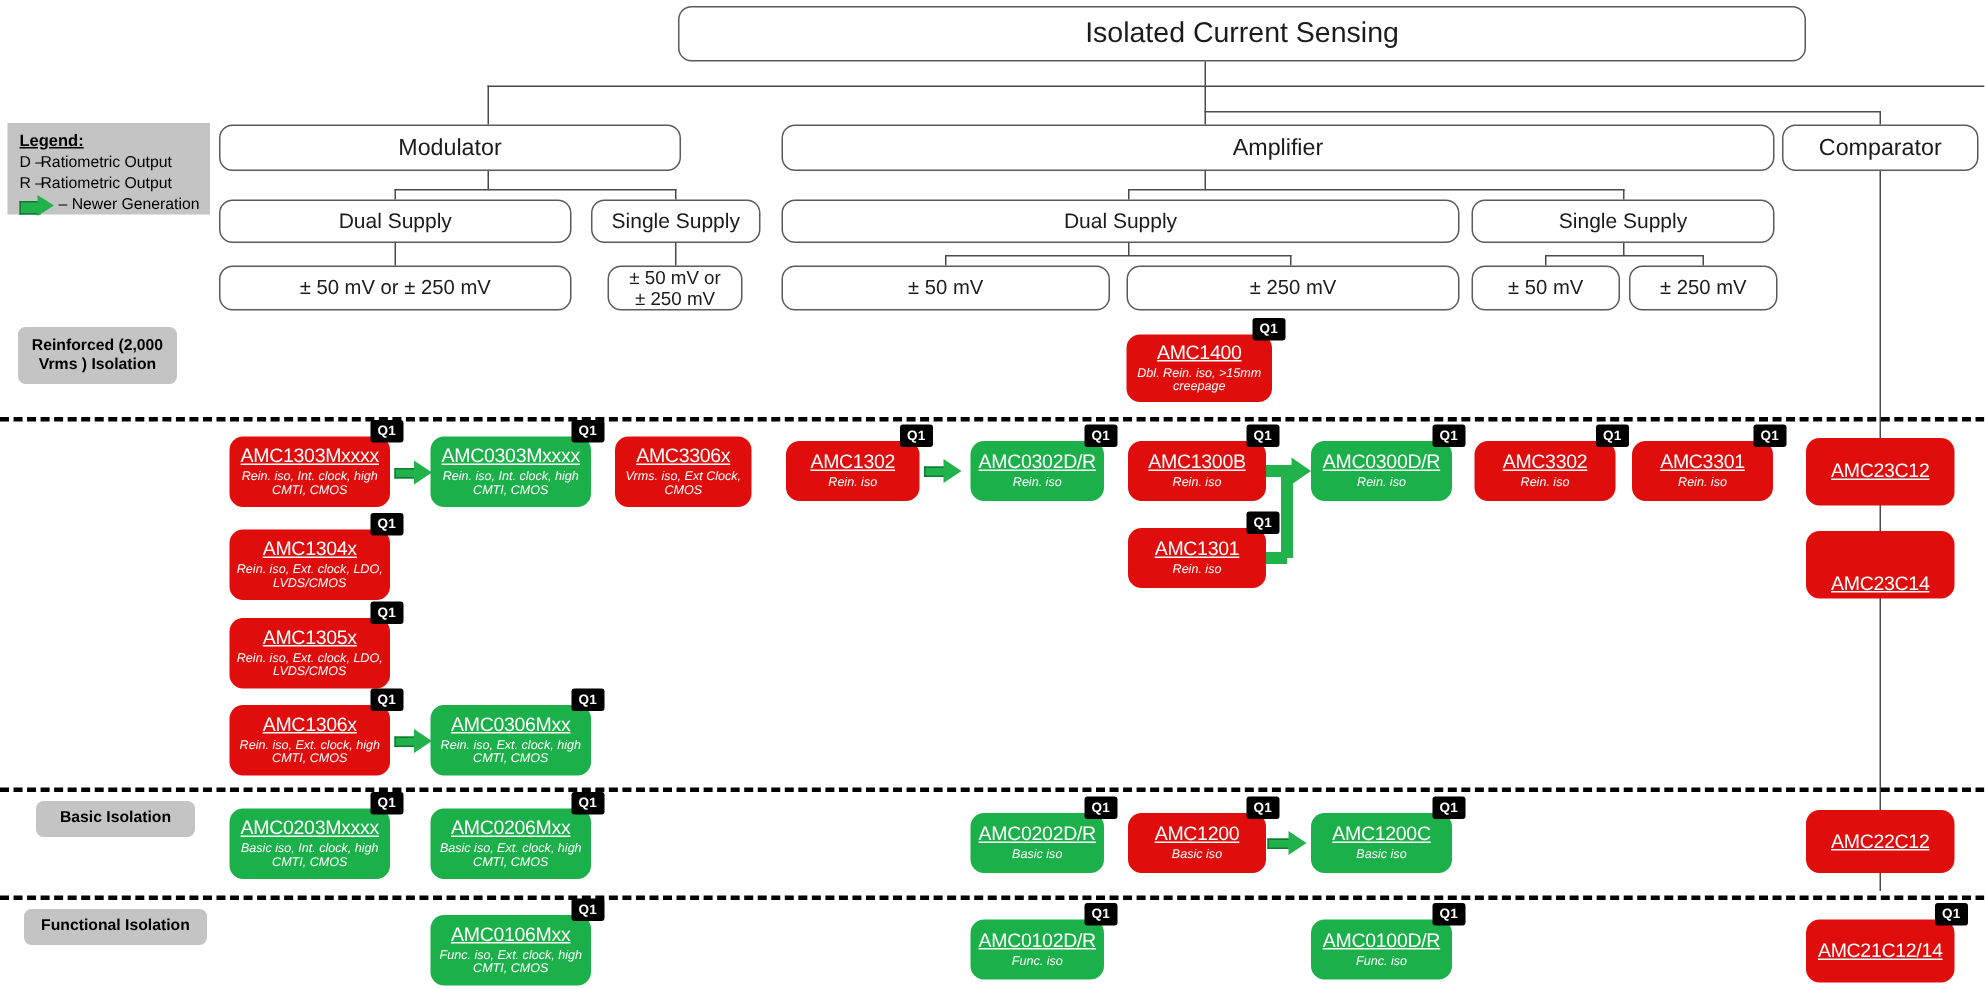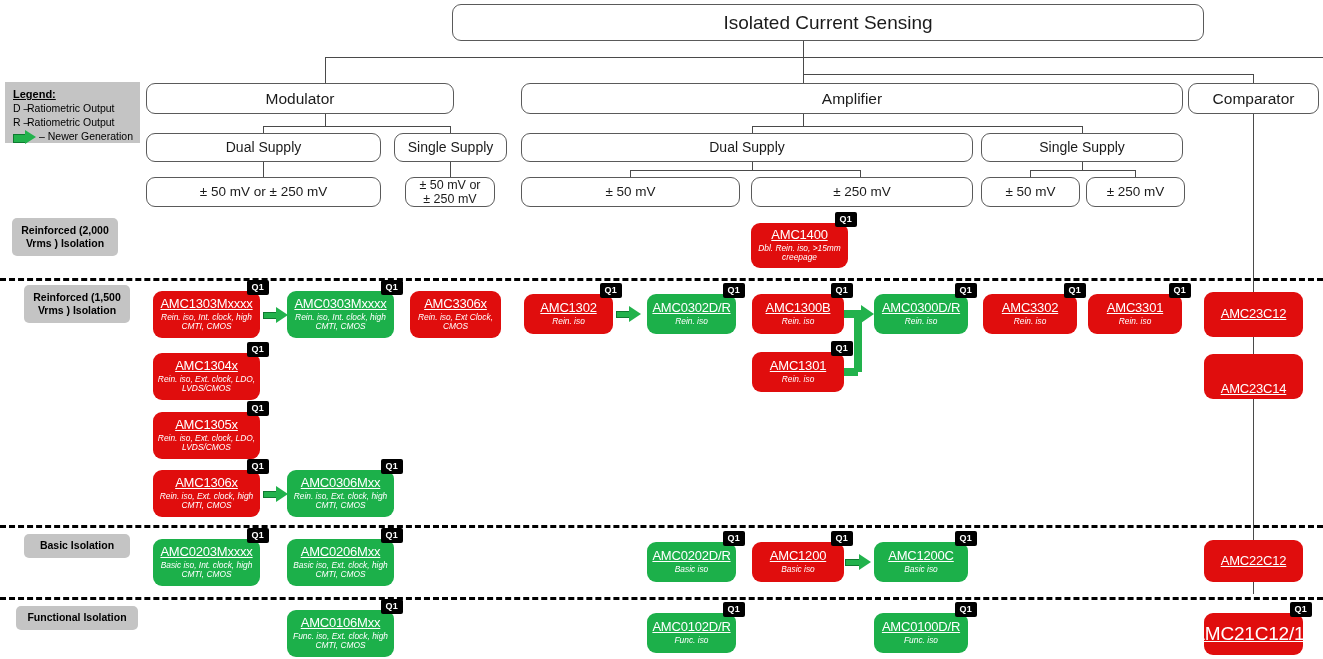--- a/index.html
+++ b/index.html
@@ -289,23 +289,20 @@
     </div>
   </div>
 
   <div class="sep" style="top:278px;"></div>
   <div class="sep" style="top:525px;"></div>
   <div class="sep" style="top:597px;"></div>
 
   <div class="rowlabel" style="left:12px; top:218px; width:106px; height:38px;">
     <span>Reinforced (2,000 Vrms ) Isolation</span>
   </div>
-  <div class="rowlabel" style="left:24px; top:285px; width:106px; height:38px;">
-    <span>Reinforced (1,500 Vrms ) Isolation</span>
-  </div>
   <div class="rowlabel" style="left:24px; top:534px; width:106px; height:24px;">
     <span>Basic Isolation</span>
   </div>
   <div class="rowlabel" style="left:16px; top:606px; width:122px; height:24px;">
     <span>Functional Isolation</span>
   </div>
 
   <div class="chip red" style="left:751px; top:223px; width:97px; height:45px;">
     <span class="pn">AMC1400</span>
     <span class="desc">Dbl. Rein. iso, &gt;15mm creepage</span>
@@ -347,21 +344,21 @@
     <div class="head" style="left:13px;"></div>
   </div>
   <div class="chip green" style="left:287px; top:470px; width:107px; height:47px;">
     <span class="pn">AMC0306Mxx</span>
     <span class="desc">Rein. iso, Ext. clock, high CMTI, CMOS</span>
     <span class="q1">Q1</span>
   </div>
 
   <div class="chip red" style="left:410px; top:291px; width:91px; height:47px;">
     <span class="pn">AMC3306x</span>
-    <span class="desc">Rein. iso, Ext Clock, CMOS</span>
+    <span class="desc">Vrms. iso, Ext Clock, CMOS</span>
   </div>
 
   <div class="chip red" style="left:524px; top:294px; width:89px; height:40px;">
     <span class="pn">AMC1302</span>
     <span class="desc">Rein. iso</span>
     <span class="q1">Q1</span>
   </div>
   <div class="garrow" style="left:616px; top:307px; width:26px;">
     <div class="shaft" style="width:14px;"></div>
     <div class="head" style="left:13px;"></div>
@@ -455,17 +452,17 @@
     <span class="pn">AMC0102D/R</span>
     <span class="desc">Func. iso</span>
     <span class="q1">Q1</span>
   </div>
   <div class="chip green" style="left:874px; top:613px; width:94px; height:40px;">
     <span class="pn">AMC0100D/R</span>
     <span class="desc">Func. iso</span>
     <span class="q1">Q1</span>
   </div>
   <div class="chip red small" style="left:1204px; top:613px; width:99px; height:42px;">
-    <span class="pn" style="font-size:19px;">AMC21C12/14</span>
+    <span class="pn" style="font-size:13px;">AMC21C12/14</span>
     <span class="q1">Q1</span>
   </div>
 
 </div>
 
 </body></html>

